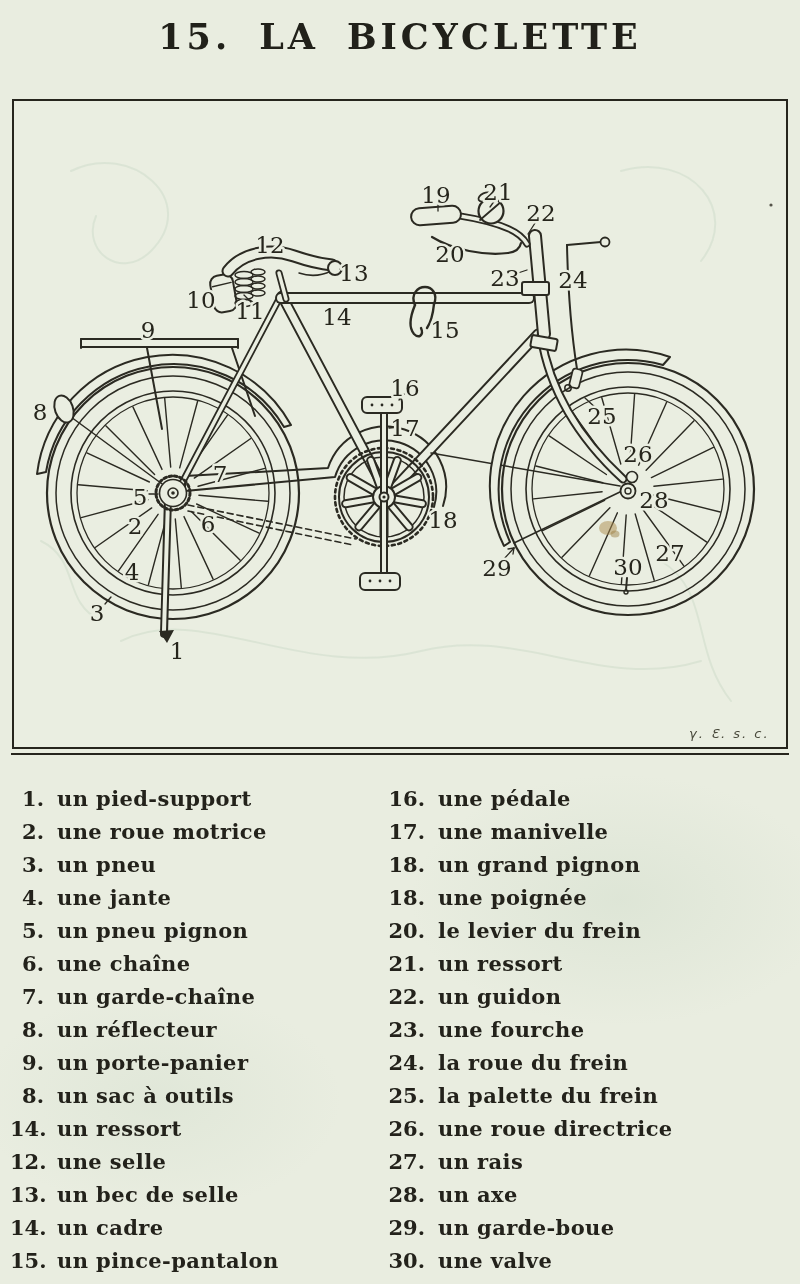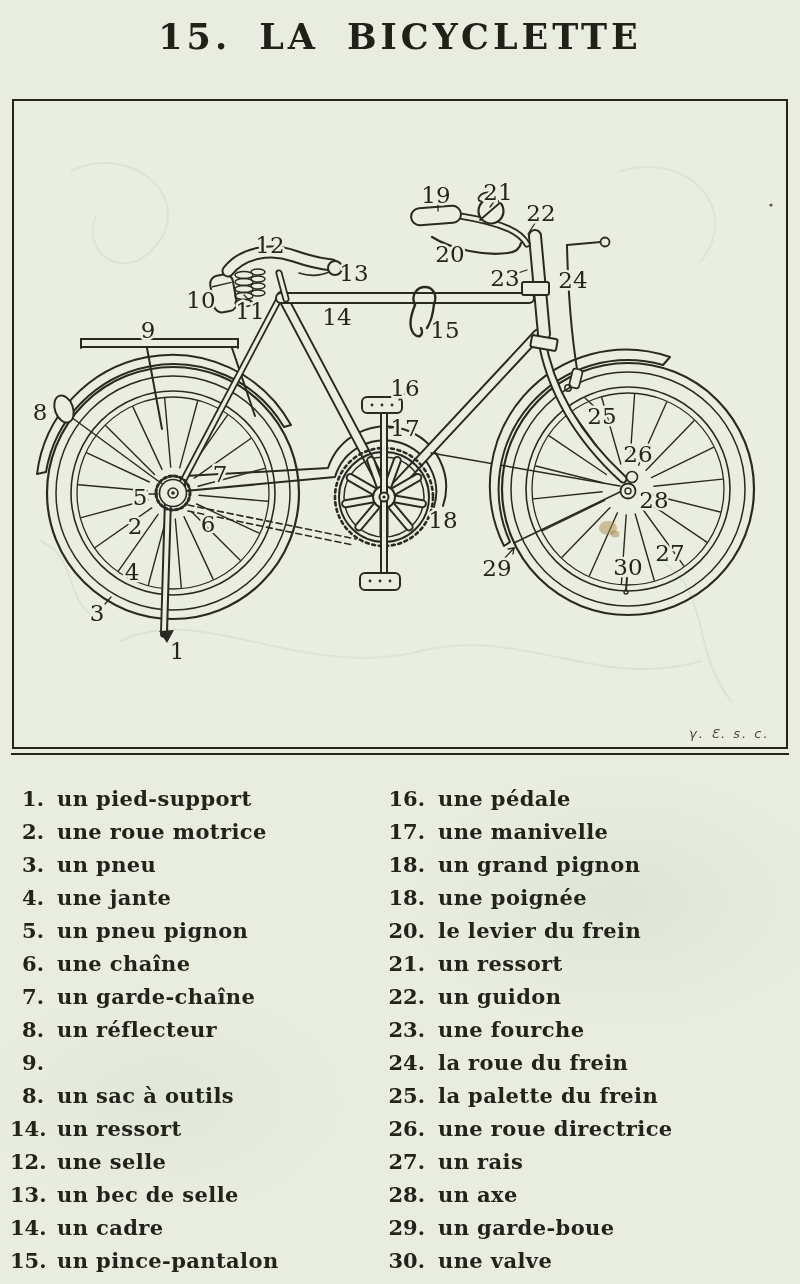--- a/index.html
+++ b/index.html
@@ -403,20 +403,21 @@
       <div class="vrow">
         <span class="vnum">7.</span>
         <span class="vtxt">un garde-chaîne</span>
       </div>
       <div class="vrow">
         <span class="vnum">8.</span>
         <span class="vtxt">un réflecteur</span>
       </div>
       <div class="vrow">
         <span class="vnum">9.</span>
+        <span class="vtxt">un porte-panier</span>
       </div>
       <div class="vrow">
         <span class="vnum">8.</span>
         <span class="vtxt">un sac à outils</span>
       </div>
       <div class="vrow">
         <span class="vnum">14.</span>
         <span class="vtxt">un ressort</span>
       </div>
       <div class="vrow">

